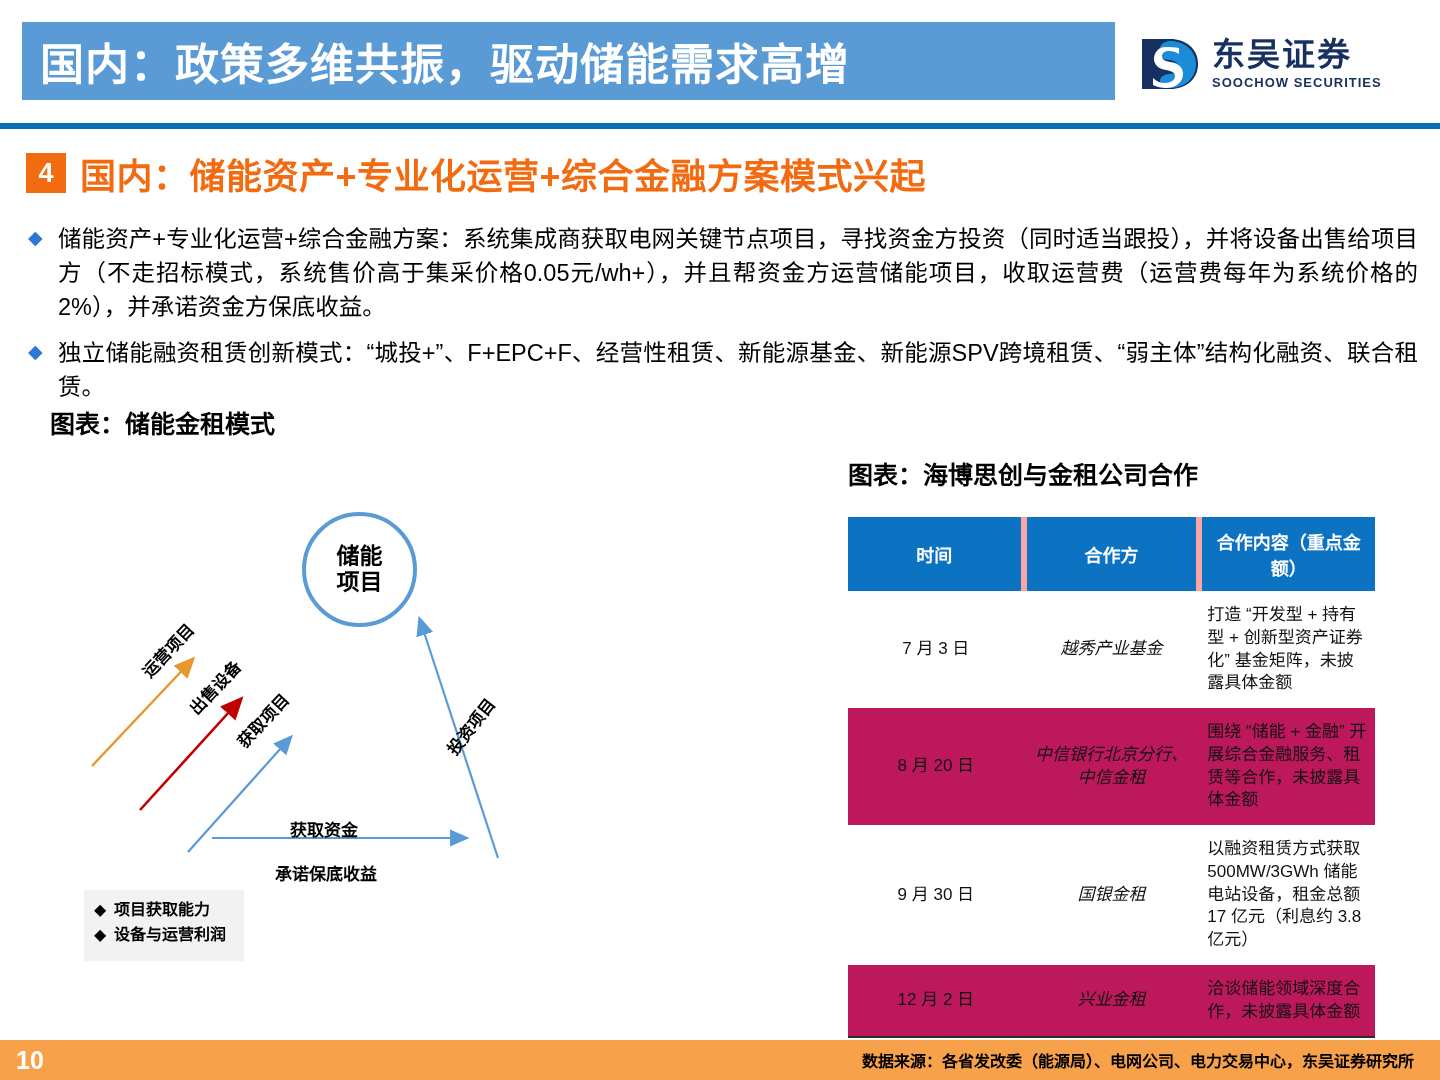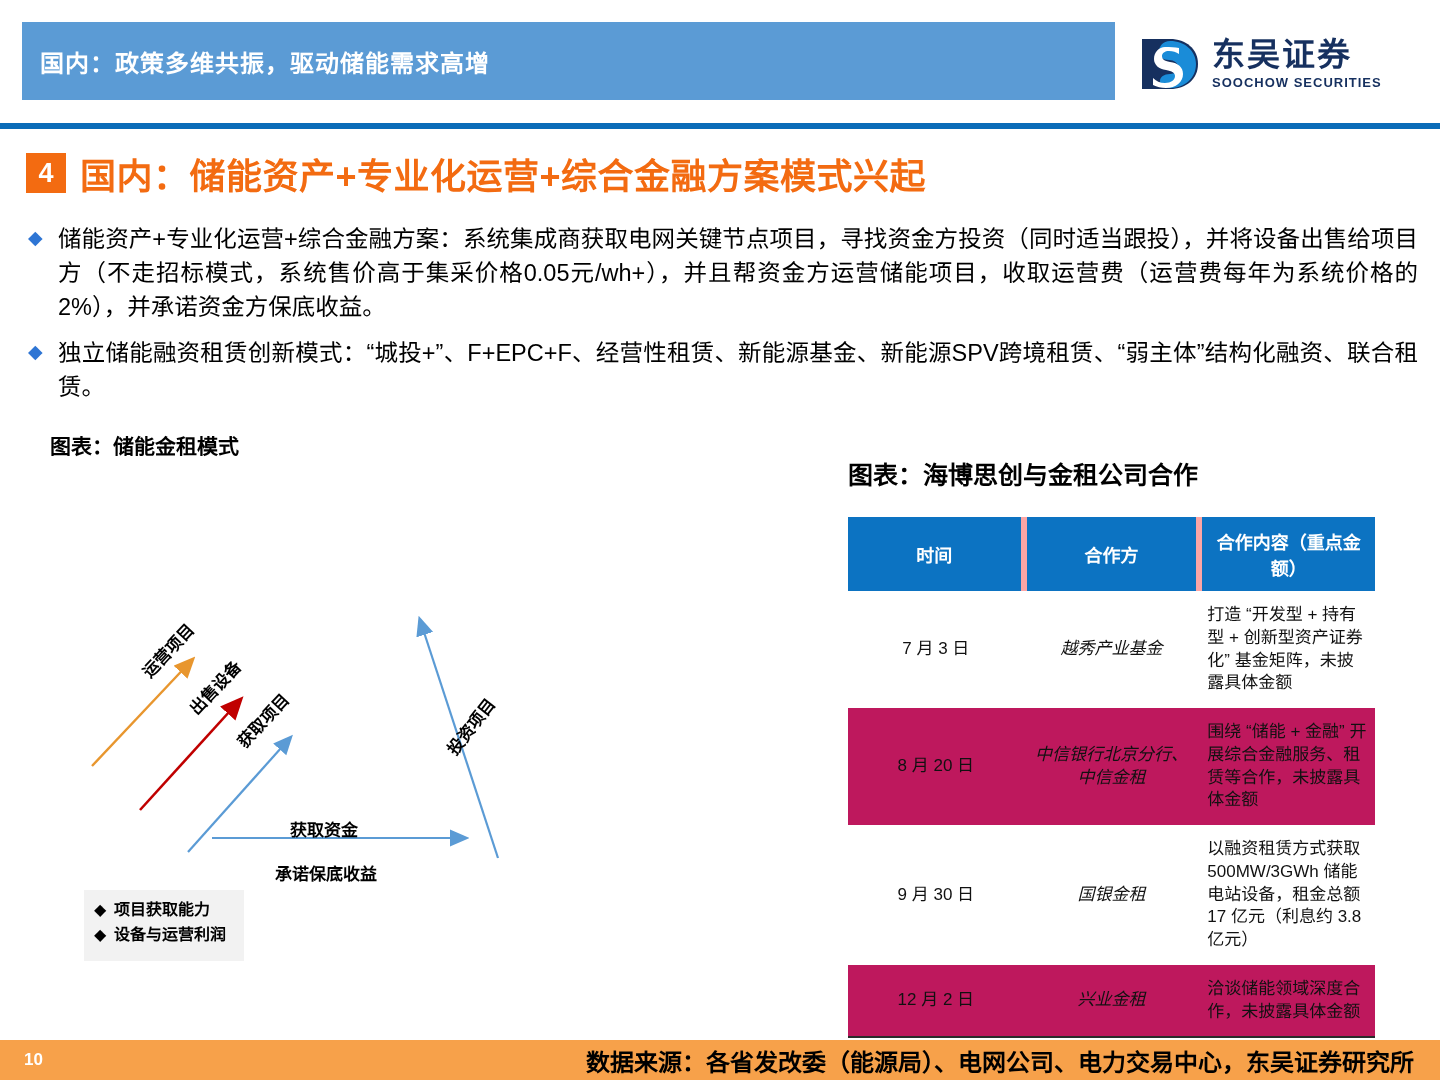--- a/index.html
+++ b/index.html
@@ -7,21 +7,21 @@
     width:1440px;height:1080px;position:relative;overflow:hidden;
     background:#ffffff;
     font-family:"Liberation Sans","DejaVu Sans",sans-serif;
   }
   
   #header-band{
     position:absolute;left:22px;top:22px;width:1093px;height:78px;
     background:#5B9BD5;display:flex;align-items:center;
   }
   #header-title{
-    color:#ffffff;font-size:24px;font-weight:bold;letter-spacing:1px;
+    color:#ffffff;font-size:44px;font-weight:bold;letter-spacing:1px;
     padding-left:18px;white-space:nowrap;
   }
   #logo-wrap{
     position:absolute;left:1140px;top:33px;width:285px;height:62px;
     display:flex;align-items:center;gap:10px;
   }
   #logo-mark{width:62px;height:58px;flex:none;}
   #logo-text{display:flex;flex-direction:column;justify-content:center;}
   #logo-cn{font-size:33px;font-weight:bold;color:#16305F;line-height:1.05;letter-spacing:2px;}
   #logo-en{font-size:13px;font-weight:bold;color:#16305F;letter-spacing:1.0px;margin-top:2px;}
@@ -37,21 +37,21 @@
   #section-title{color:#F36B11;font-size:36px;font-weight:bold;white-space:nowrap;letter-spacing:0.5px;}
   
   #bullets{position:absolute;left:28px;top:222px;width:1390px;}
   .bullet-row{display:flex;margin-bottom:12px;}
   .bullet-mark{
     color:#2E75D4;font-size:19px;line-height:1.45;flex:none;width:30px;padding-top:2px;
   }
   .bullet-body{font-size:23.5px;line-height:1.45;color:#000;text-align:justify;}
   .bullet-body b{font-weight:normal;}
   
-  #left-caption{position:absolute;left:50px;top:430px;font-size:21px;font-weight:bold;color:#000;}
+  #left-caption{position:absolute;left:50px;top:404px;font-size:25px;font-weight:bold;color:#000;}
   #diagram{position:absolute;left:40px;top:470px;width:640px;height:560px;}
   .node-circle{
     position:absolute;border:4px solid #5B9BD5;border-radius:50%;
     background:#fff;display:flex;align-items:center;justify-content:center;
     text-align:center;font-weight:bold;color:#000;line-height:1.12;
   }
   #node-project{left:262px;top:42px;width:107px;height:107px;font-size:23px;}
   #node-integrator{left:58px;top:290px;width:107px;height:107px;font-size:23px;}
   #node-funder{left:432px;top:290px;width:107px;height:107px;font-size:23px;}
   .arrow-label{
@@ -85,24 +85,24 @@
   tbody tr.alt td{background:#be185d;}
   tbody tr:last-child td{border-bottom:2px solid #2b2b2b;}
   td.c-time{text-align:center;width:128px;}
   td.c-party{text-align:center;width:138px;font-style:italic;}
   td.c-content{text-align:left;}
   
   #footer{
     position:absolute;left:0;top:1040px;width:1440px;height:40px;background:#F7A14A;
     display:flex;align-items:center;
   }
-  #page-num{color:#ffffff;font-size:17px;font-weight:bold;padding-left:24px;}
+  #page-num{color:#ffffff;font-size:25px;font-weight:bold;padding-left:16px;}
   #footer-source{
     position:absolute;right:26px;top:50%;transform:translateY(-50%);
-    color:#000;font-size:24px;font-weight:bold;white-space:nowrap;
+    color:#000;font-size:16px;font-weight:bold;white-space:nowrap;
   }
 </style>
 </head>
 <body>
 
 <div id="header-band">
   <div id="header-title">国内：政策多维共振，驱动储能需求高增</div>
 </div>
 
 <div id="logo-wrap">
@@ -158,20 +158,26 @@
 
     <line x1="100" y1="340" x2="200" y2="230" stroke="#C00000" stroke-width="2.6" marker-end="url(#ah-red)"></line>
 
     <line x1="148" y1="382" x2="250" y2="268" stroke="#5B9BD5" stroke-width="2.2" marker-end="url(#ah-blue)"></line>
 
     <line x1="458" y1="388" x2="380" y2="150" stroke="#5B9BD5" stroke-width="2.2" marker-end="url(#ah-blue)"></line>
 
     <line x1="172" y1="368" x2="425" y2="368" stroke="#5B9BD5" stroke-width="2.2" marker-end="url(#ah-blue)"></line>
   </svg>
 
+  <div class="node-circle" id="node-project">
+    <div>
+      <div>储能</div>
+      <div>项目</div>
+    </div>
+  </div>
 
 
 
   <div class="arrow-label" id="lbl-operate">运营项目</div>
   <div class="arrow-label" id="lbl-sell">出售设备</div>
   <div class="arrow-label" id="lbl-acquire">获取项目</div>
   <div class="arrow-label" id="lbl-invest">投资项目</div>
   <div class="arrow-label" id="lbl-getfund">获取资金</div>
   <div class="arrow-label" id="lbl-guarantee">承诺保底收益</div>
 

